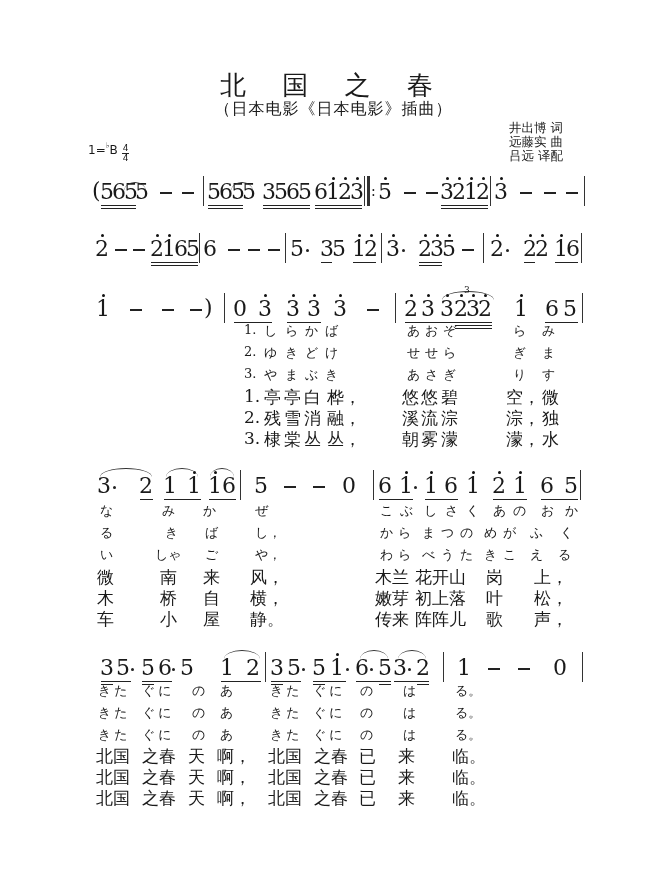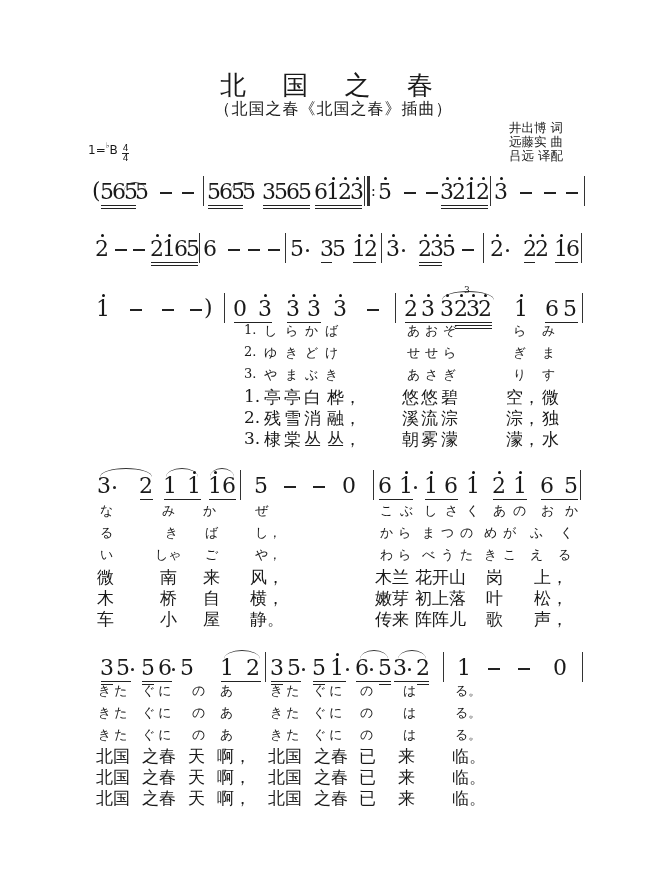--- a/index.html
+++ b/index.html
@@ -26,21 +26,21 @@
   .repeat { position: absolute; font-size: 14px; top: 11px; }
 
   .lyr { position: absolute; left: 0; width: 667px; height: 18px; font-size: 13px; }
   .lyr span { position: absolute; top: 0; }
   .lyr.cn { font-size: 17px; height: 20px; }
 </style>
 </head>
 <body>
 
 <div class="abs title">北 国 之 春</div>
-<div class="abs subtitle">（北国之春《北国之春》插曲）</div>
+<div class="abs subtitle">（日本电影《日本电影》插曲）</div>
 <div class="abs credits">
   <div>井出博 词</div>
   <div>远藤实 曲</div>
   <div>吕远 译配</div>
 </div>
 <div class="abs key">
   <span>1=</span><span class="flat">♭</span><span>B</span>
 </div>
 <div class="timesig">
   <div>4</div>

